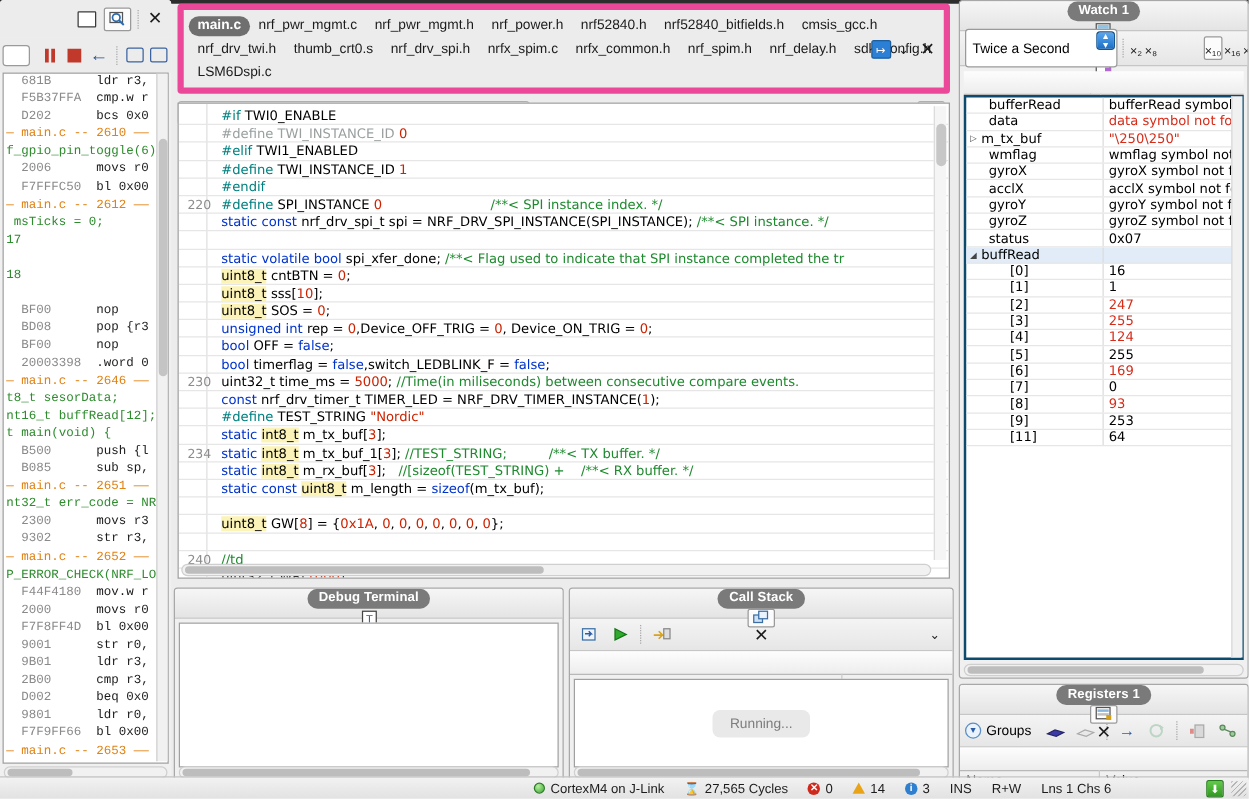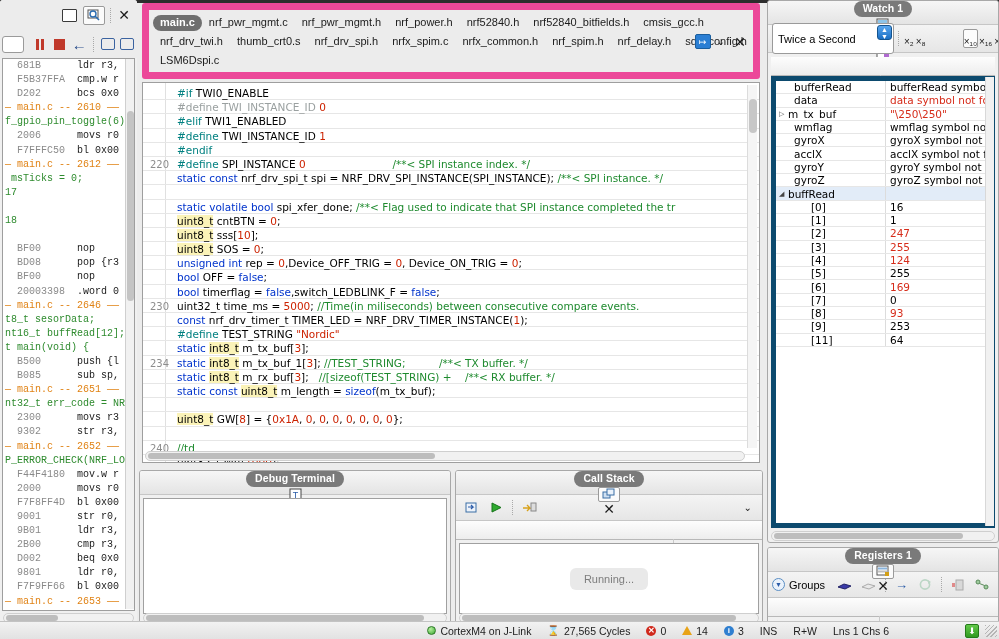--- a/index.html
+++ b/index.html
@@ -129,21 +129,21 @@
   }
   .hscroll > i {
     position:absolute; top:1px; height:6px; background:#bdbdbd; border-radius:3px;
   }
 
   
   #editor { left: 139px; top: 0; width: 624px; height: 466px; }
   .tabbar {
     background: #ececec;
     padding: 3px 2px 2px 4px;
-    border:7px solid #ec4899;
+    border:5px solid #ec4899;
     border-radius:3px;
     margin: 3px 3px 0 3px;
     position: relative;
   }
   .tabrow { display:flex; align-items:center; flex-wrap:nowrap; height:19px; }
   .tab {
     font-size: 11px; color:#1b1b1b;
     padding: 2px 7px 3px 7px;
     white-space: nowrap;
     border-radius: 9px;
@@ -243,21 +243,21 @@
                   display:flex; align-items:center; justify-content:center; }
   .running-chip {
     background:#e9e9e9; color:#7d7d7d; font-size:11px;
     padding:5px 14px; border-radius:6px;
   }
 
   
   #watch { left:767px; top:0; width:232px; height:543px; }
   #watch .grid {
     position:absolute; left:3px; top:56px; right:3px; bottom:14px;
-    background:#fff; border:5px solid #0c4a6e; overflow:hidden;
+    background:#fff; border:2px solid #0c4a6e; overflow:hidden;
   }
   .row {
     display:flex; height:13.3px; font-size:10.5px;
     border-bottom:1px solid #e6e6e6;
     align-items:center;
     font-family:"DejaVu Sans", sans-serif;
   }
   .row.sel { background:#e2ecf8; }
   .c-expr { width:110px; border-right:1px solid #dcdcdc; height:100%;
             display:flex; align-items:center; padding-left:3px; overflow:hidden; white-space:nowrap; }
@@ -672,20 +672,27 @@
           </span>
           <span class="c-val">gyroY symbol not found</span>
         </div>
         <div class="row">
           <span class="c-expr ind1">
             <span class="tw"></span>
             <span>gyroZ</span>
           </span>
           <span class="c-val">gyroZ symbol not found</span>
         </div>
+        <div class="row">
+          <span class="c-expr ind1">
+            <span class="tw"></span>
+            <span>status</span>
+          </span>
+          <span class="c-val">0x07</span>
+        </div>
         <div class="row sel">
           <span class="c-expr ">
             <span class="tw">◢</span>
             <span>buffRead</span>
           </span>
           <span class="c-val red">
             <array></array>
           </span>
         </div>
         <div class="row">

